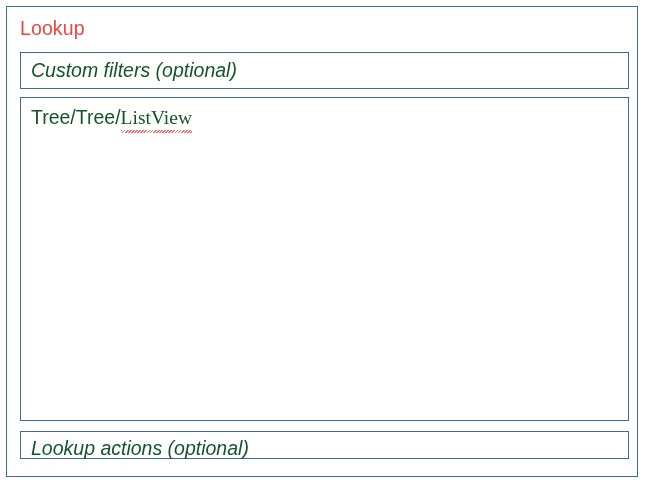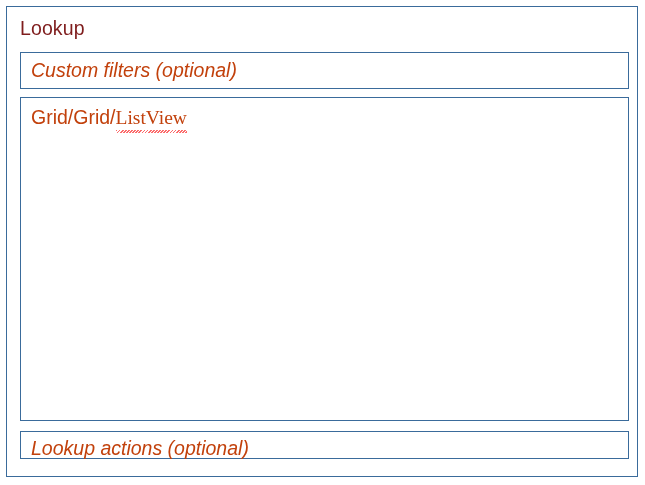--- a/index.html
+++ b/index.html
@@ -35,21 +35,21 @@
     background: #ffffff;
   }
 
   
   .panel-title {
     position: absolute;
     left: 13px;
     top: 9px;
     font-size: 19.5px;
     line-height: 24px;
-    color: #7f1d1d;
+    color: #ef4444;
     font-weight: 400;
     letter-spacing: 0.1px;
     white-space: nowrap;
   }
 
   
   .region {
     position: absolute;
     left: 13px;
     box-sizing: border-box;
@@ -72,21 +72,21 @@
   .region-actions {
     top: 424px;
     width: 609px;
     height: 28px;
     padding-left: 32px;
   }
 
   
   .region-label {
     position: absolute;
-    color: #c2410c;
+    color: #14532d;
     font-size: 19.5px;
     line-height: 24px;
     font-weight: 400;
     white-space: nowrap;
   }
 
   .region-label.italic {
     font-style: italic;
   }
 
@@ -138,21 +138,21 @@
 
   <div class="lookup-panel">
 
     <div class="panel-title">Lookup</div>
 
     <div class="region region-filters">
       <div class="region-label italic label-filters">Custom filters (optional)</div>
     </div>
 
     <div class="region region-grid">
-      <div class="region-label label-grid"><span>Grid/Grid/</span><span class="spell-token">ListView</span></div>
+      <div class="region-label label-grid"><span>Tree/Tree/</span><span class="spell-token">ListView</span></div>
     </div>
 
     <div class="region region-actions">
       <div class="region-label italic label-actions">Lookup actions (optional)</div>
     </div>
 
   </div>
 </div>
 
 </body></html>

